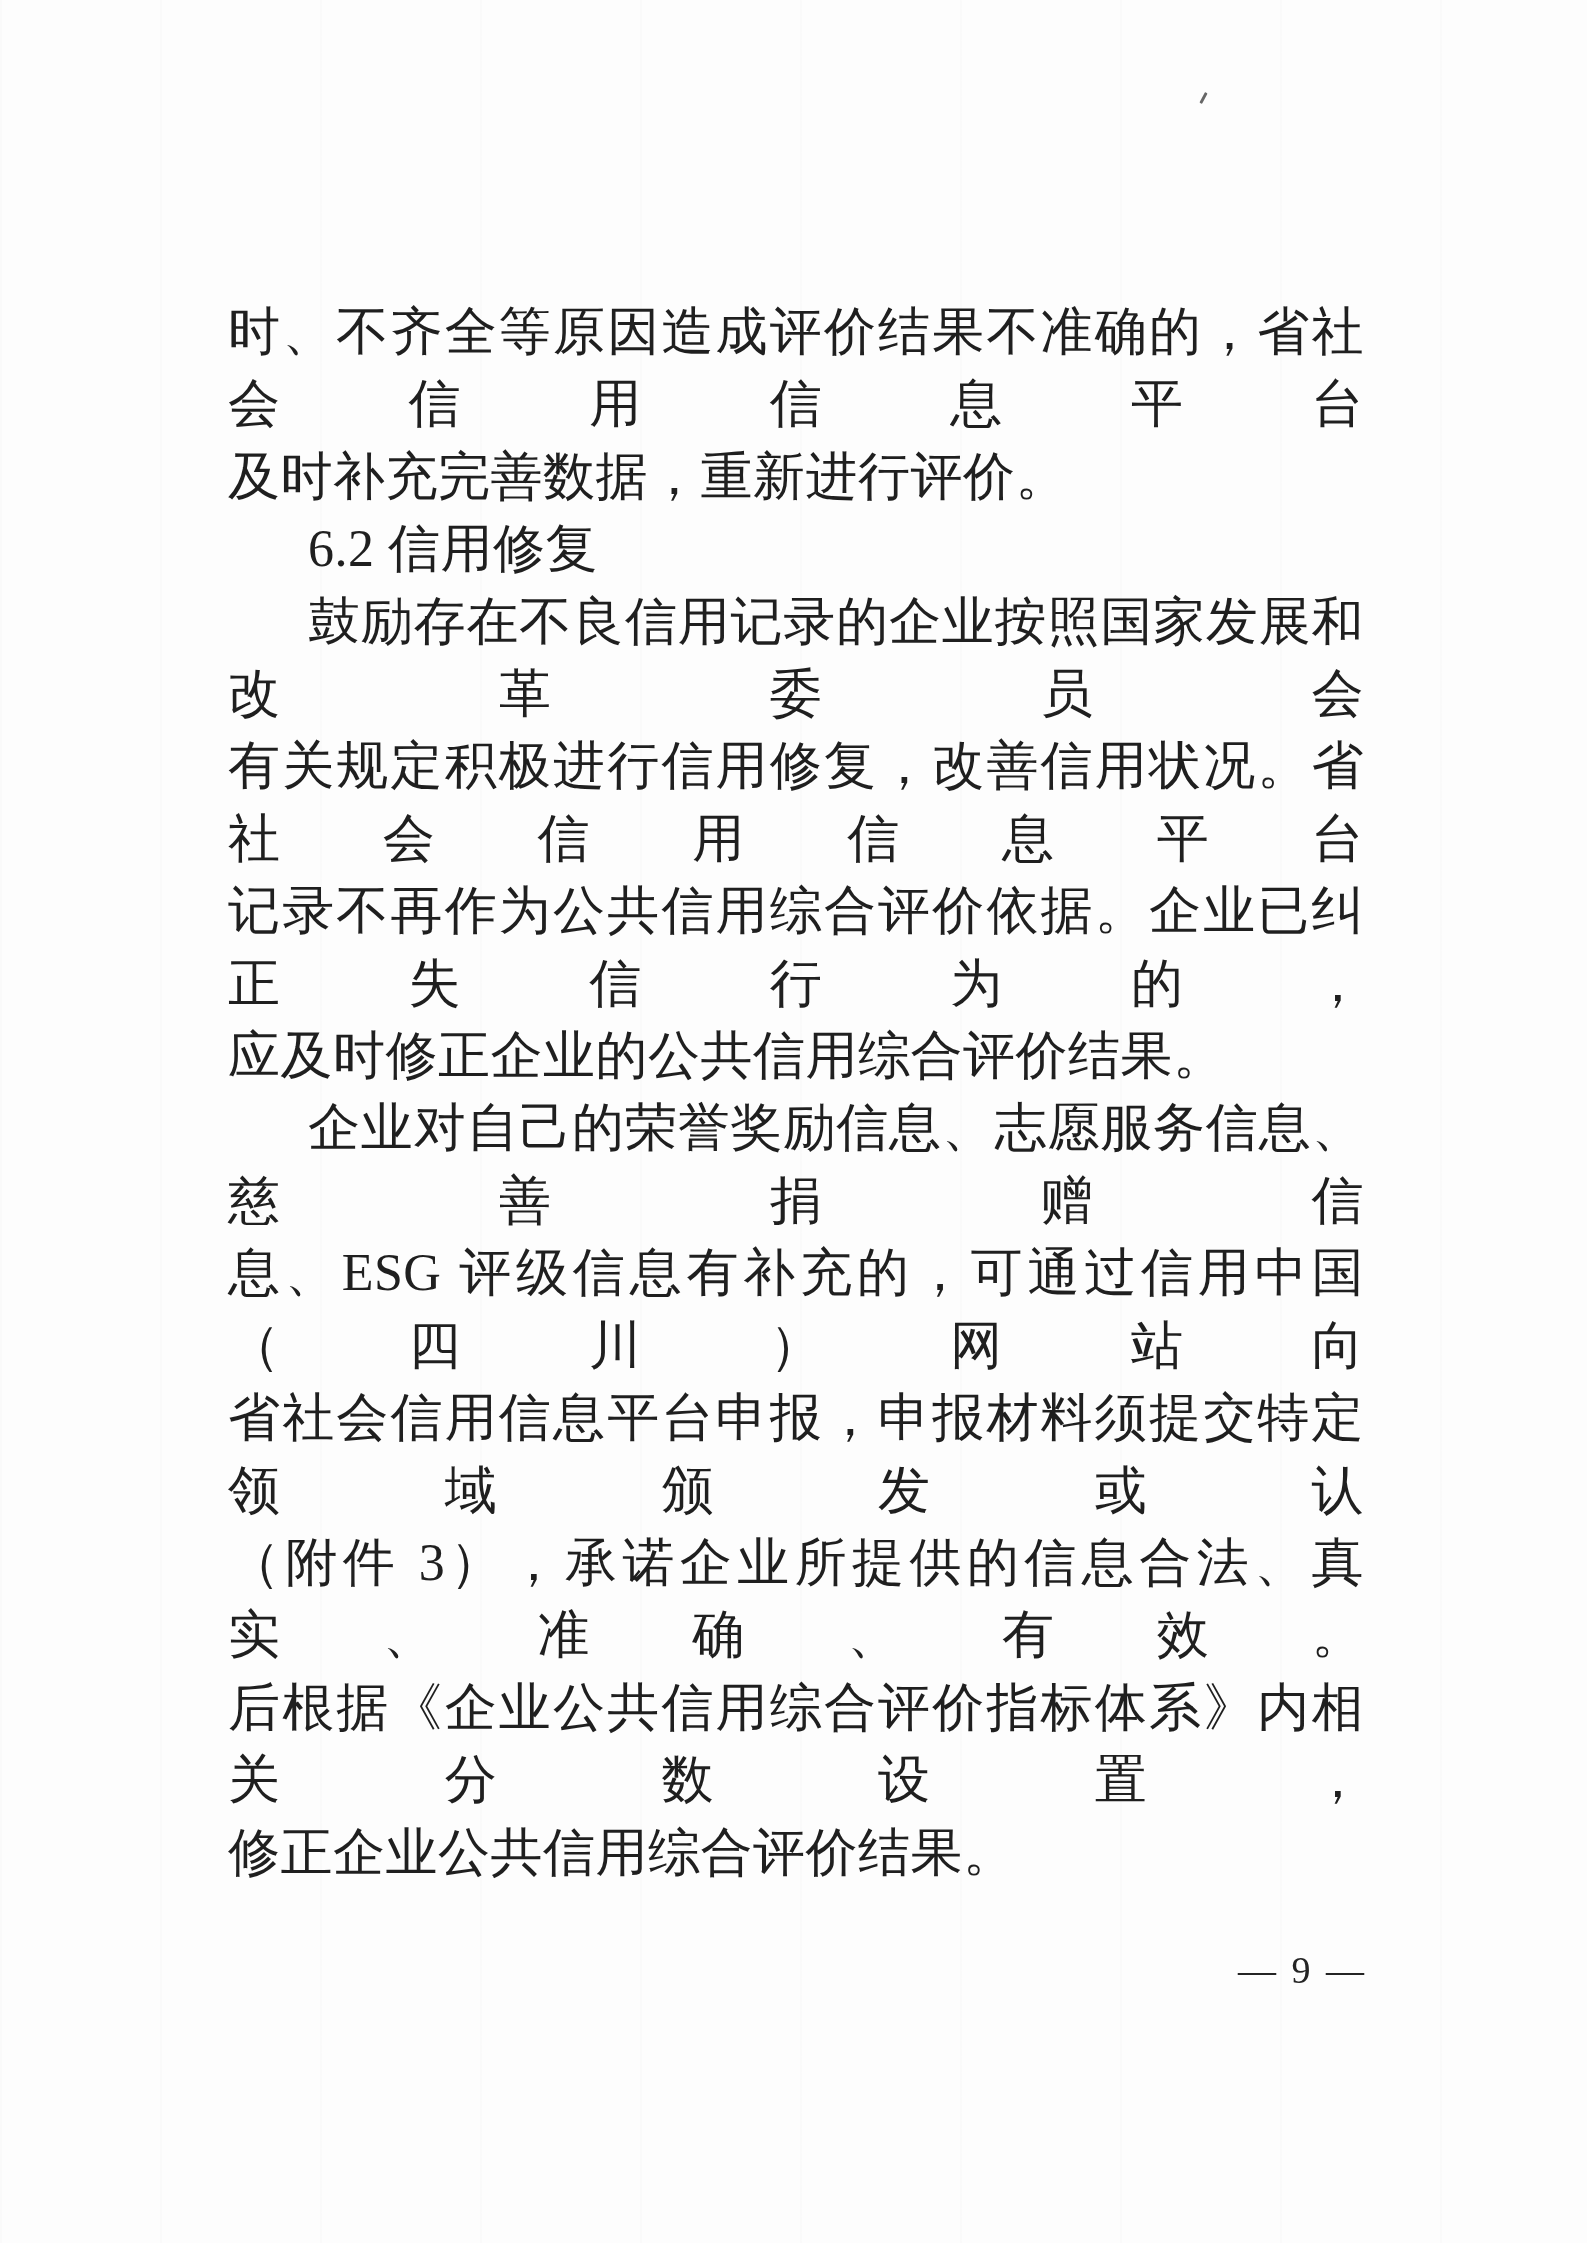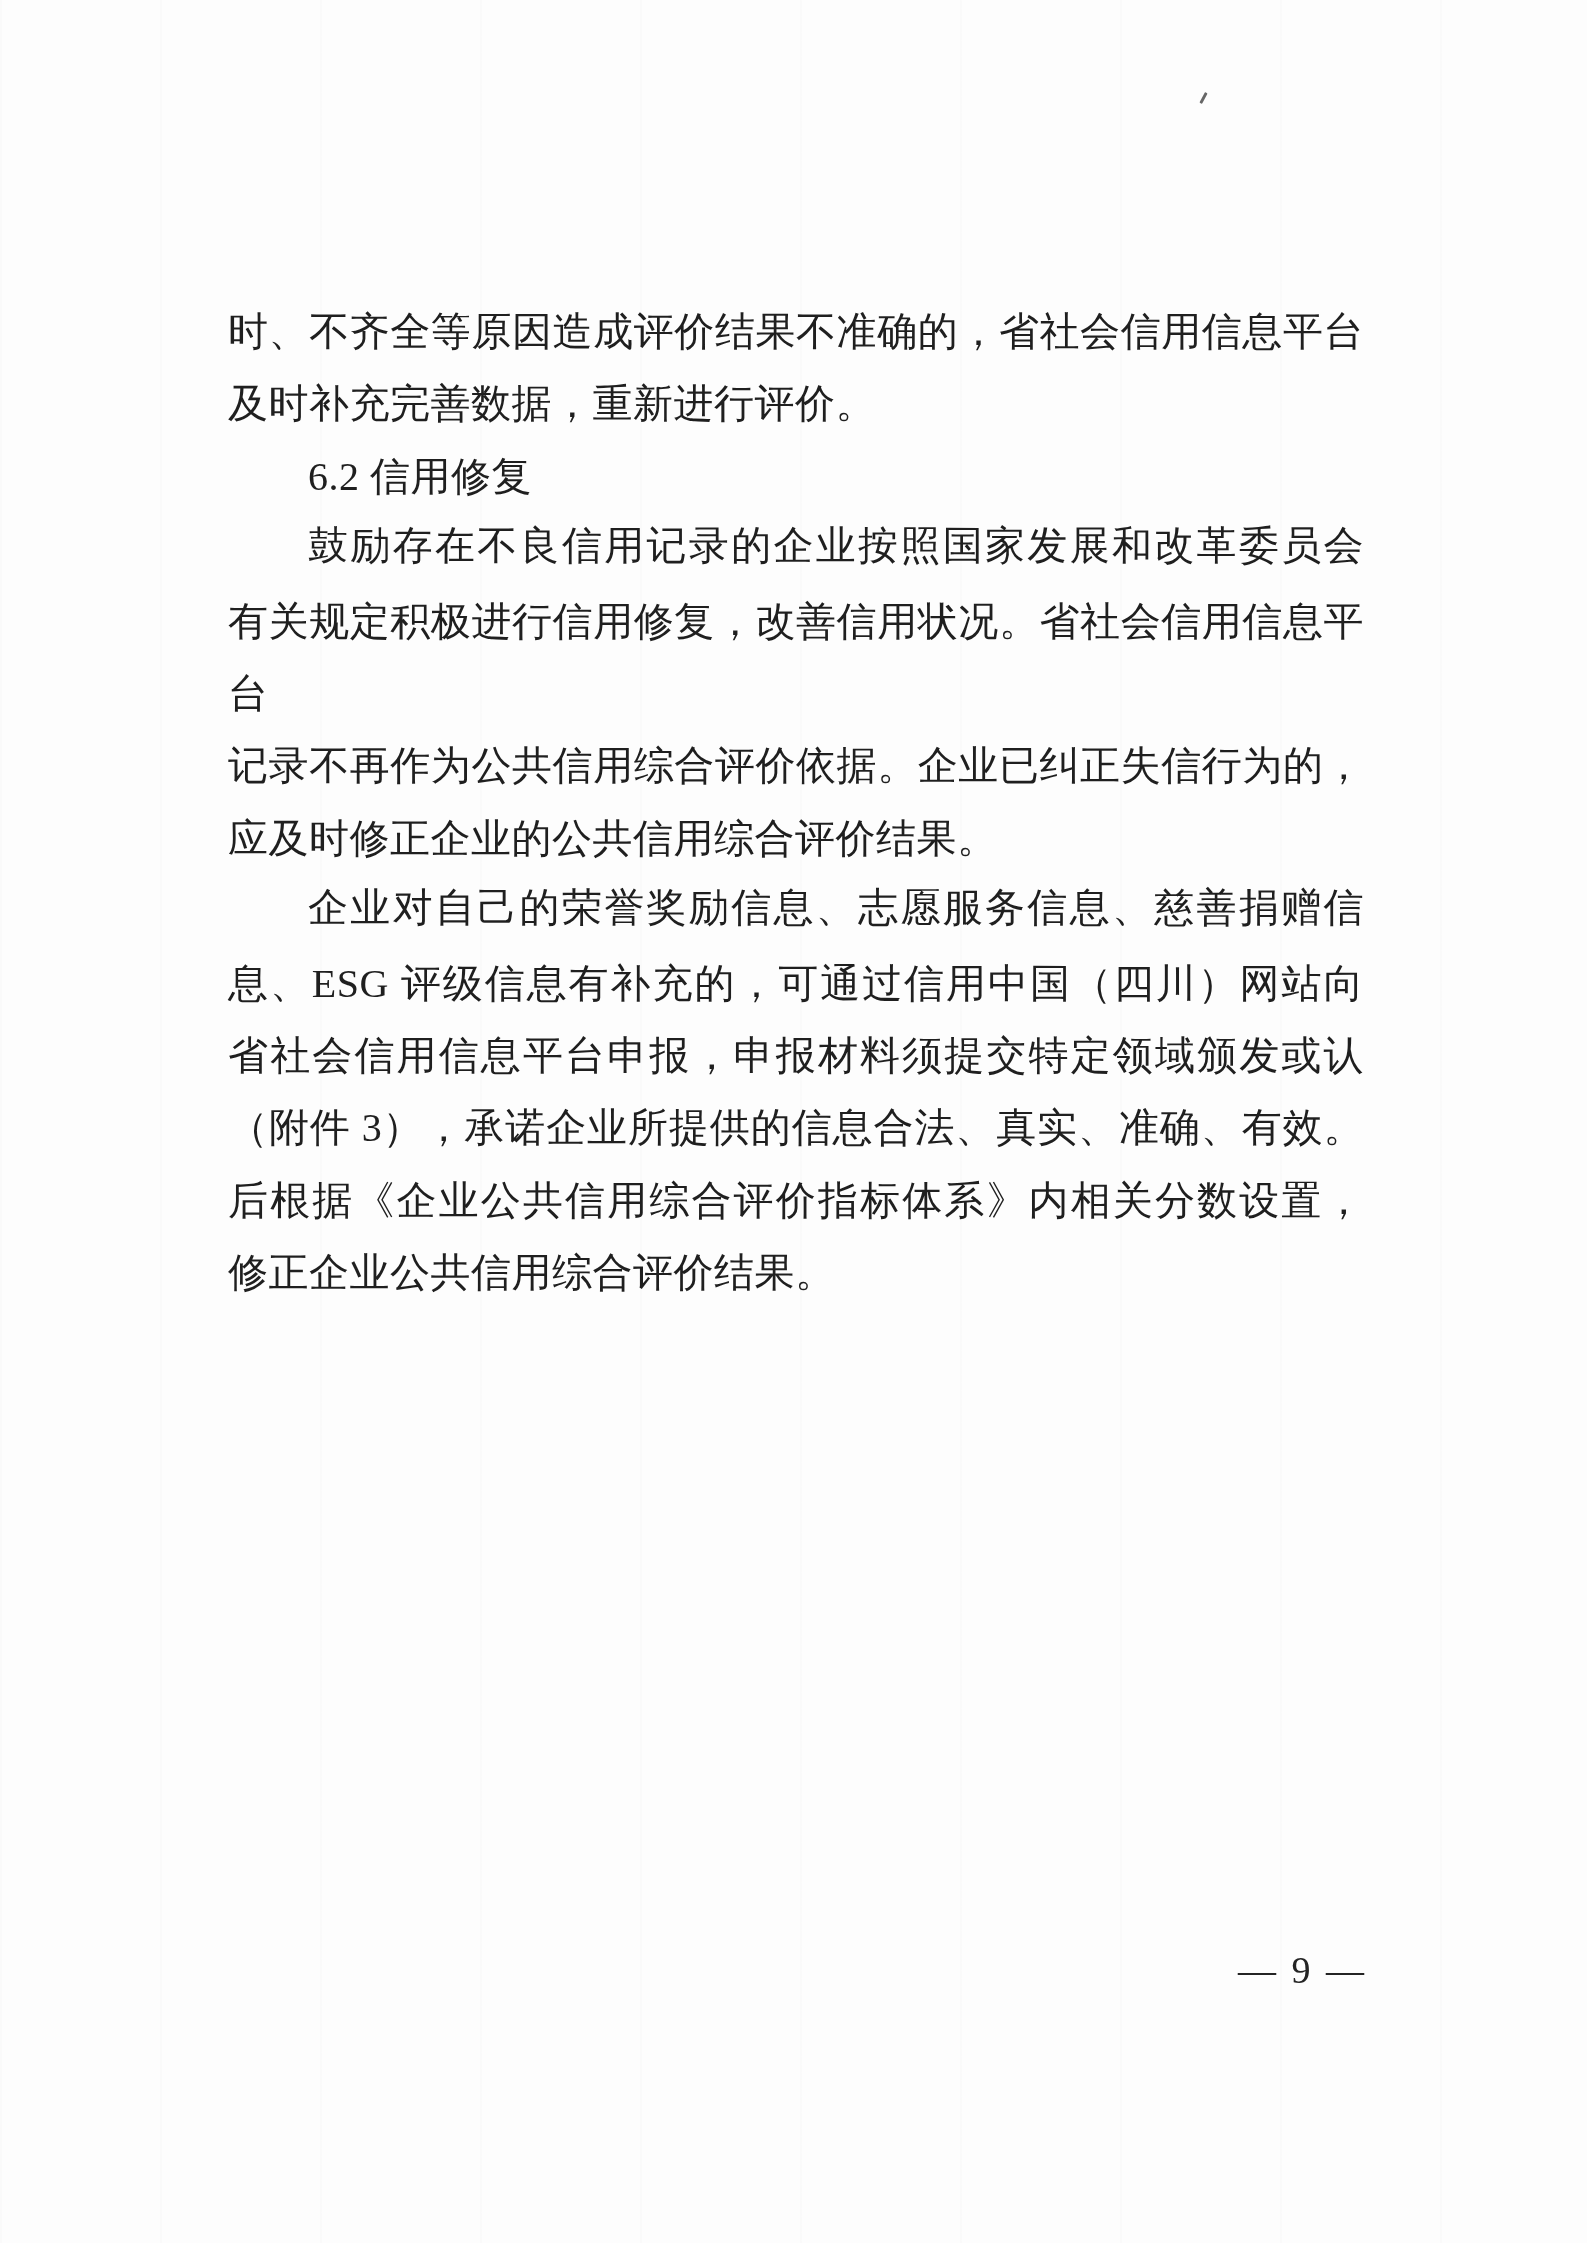--- a/index.html
+++ b/index.html
@@ -25,36 +25,36 @@
       90deg,
       rgba(0,0,0,0.012) 0px, rgba(0,0,0,0.012) 2px,
       rgba(0,0,0,0) 2px, rgba(0,0,0,0) 160px);
     pointer-events: none;
   }
   .text-block {
     position: absolute;
     left: 228px;
     top: 296px;
     width: 1136px;
-    font-size: 40px;
+    font-size: 52px;
     line-height: 72.4px;
     letter-spacing: 0.5px;
   }
   .line {
     text-align: justify;
     text-align-last: justify;
     white-space: nowrap;
     text-align-last: justify;
   }
   .line.full { white-space: normal; }
   .line.short {
     text-align: right;
     text-align-last: left;
   }
-  .line.indent { text-indent: 80px; font-family: Liberation Mono, monospace; }
+  .line.indent { text-indent: 80px; }
   .heading {
     text-align: right;
     text-align-last: left;
     text-indent: 80px;
   }
   .page-number {
     position: absolute;
     top: 1948px;
     left: 1037px;
     width: 330px;

